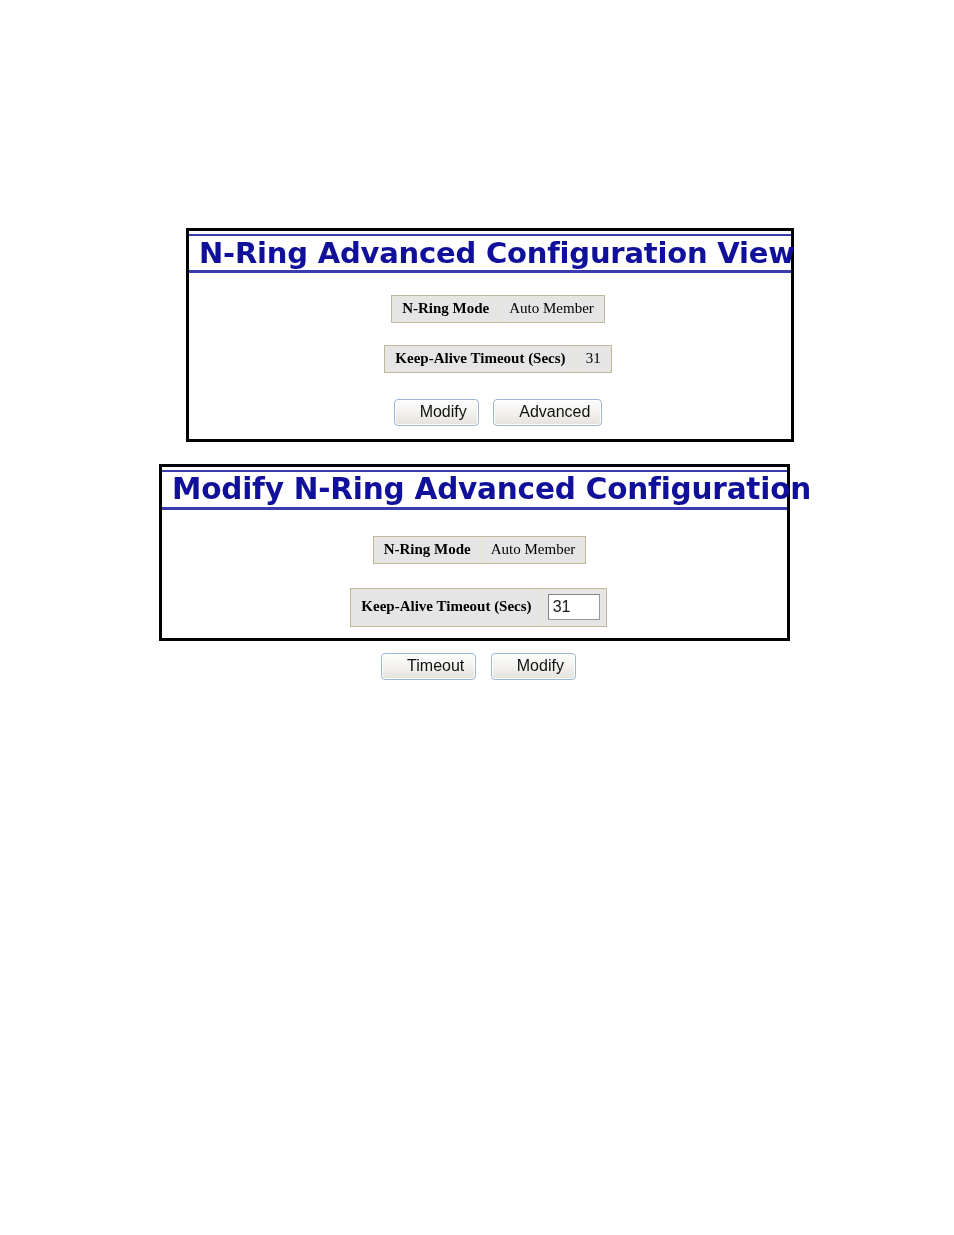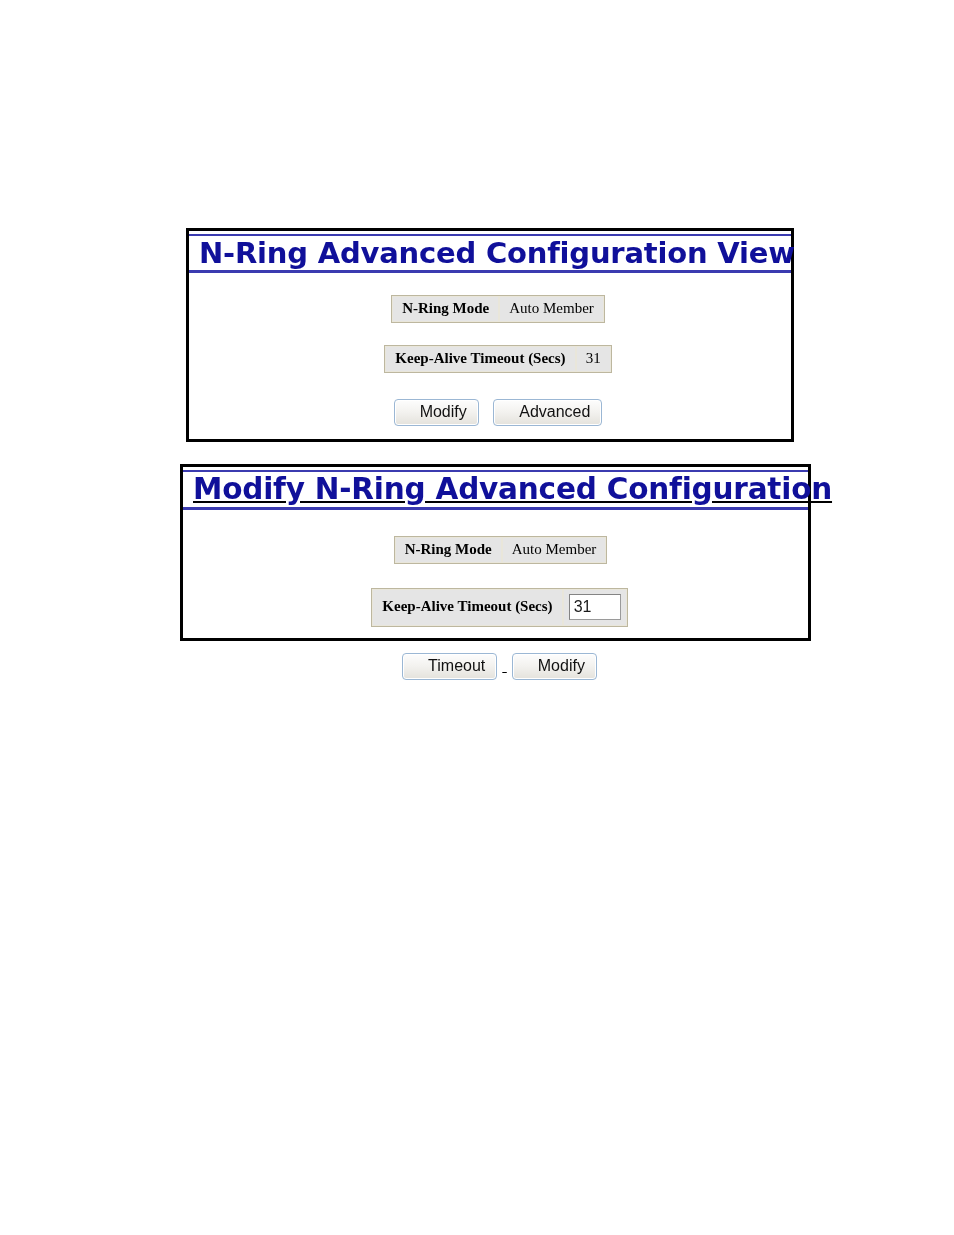--- a/index.html
+++ b/index.html
@@ -22,25 +22,24 @@
     border: 3px solid #000000;
     box-sizing: border-box;
   }
   #panel-view {
     left: 186px;
     top: 228px;
     width: 608px;
     height: 214px;
   }
   #panel-modify {
-    left: 180px;
+    left: 159px;
     top: 464px;
     width: 631px;
     height: 177px;
-    text-decoration: underline;
   }
 
   
   .panel-title {
     margin: 0;
     padding: 0 10px;
     color: #10109a;
     font-family: "DejaVu Sans", sans-serif;
     font-weight: bold;
     letter-spacing: -0.2px;

